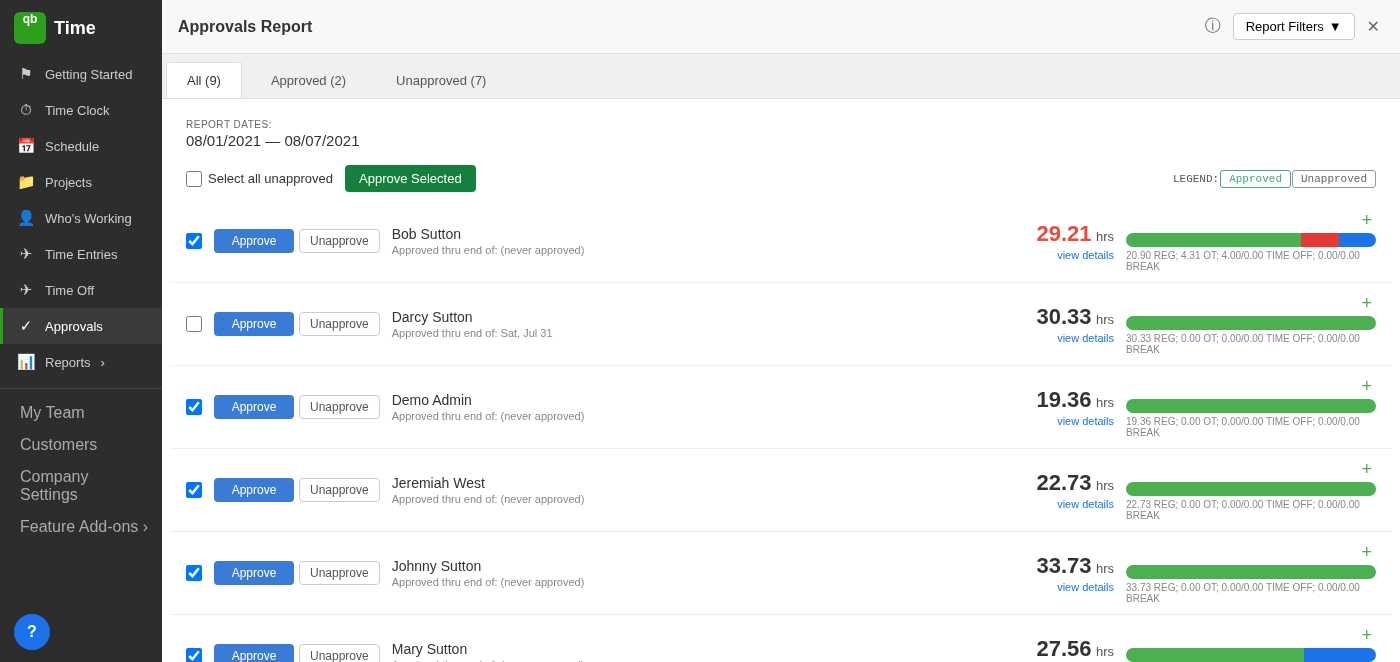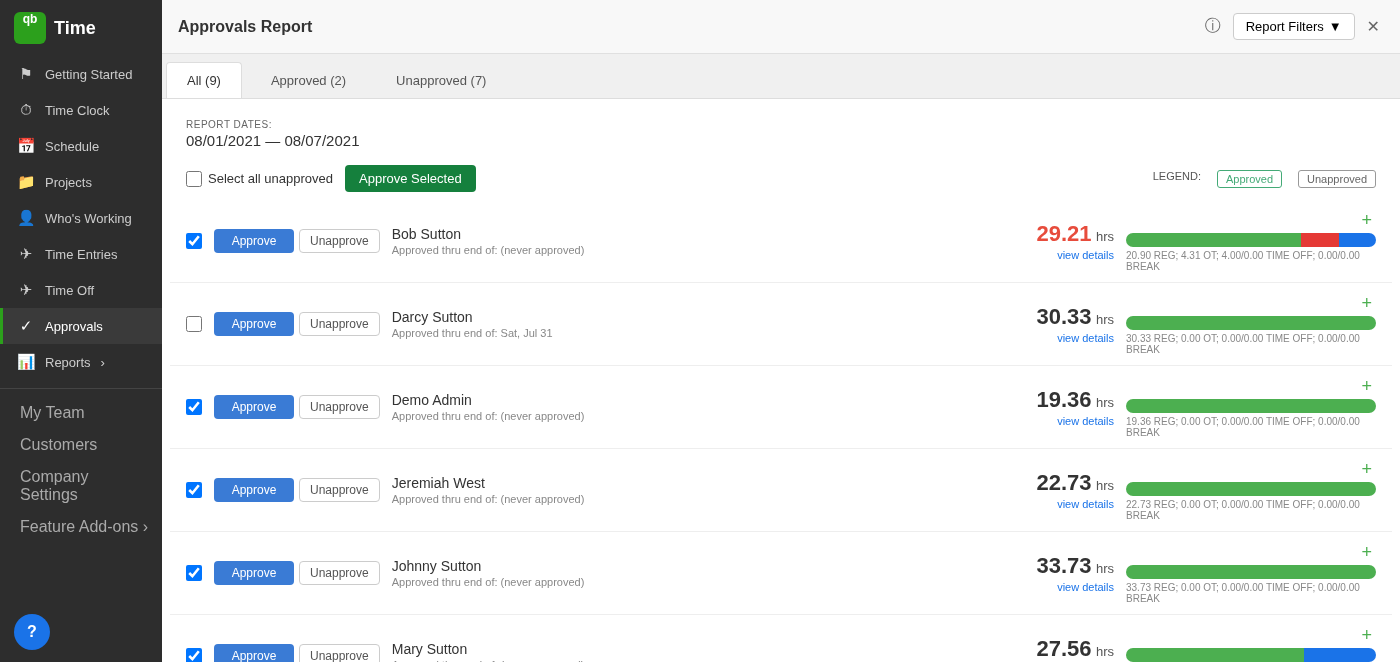--- a/index.html
+++ b/index.html
@@ -196,24 +196,25 @@
       border-radius: 4px;
       padding: 6px 14px;
       font-size: 13px;
       cursor: pointer;
     }
 
     
     .legend {
       margin-left: auto;
       display: flex;
-      align-items: flex-start;
-      gap: 16px;
+      align-items: center;
+      gap: 1px;
       font-size: 11px;
       color: #555;
+      font-family: Liberation Mono, monospace;
     }
     .legend-label { font-weight: 500; }
     .legend-approved {
       border: 1px solid #4a7; color: #4a7; padding: 2px 8px; border-radius: 3px; font-size: 11px;
     }
     .legend-unapproved {
       border: 1px solid #999; color: #666; padding: 2px 8px; border-radius: 3px; font-size: 11px;
     }
 
     

